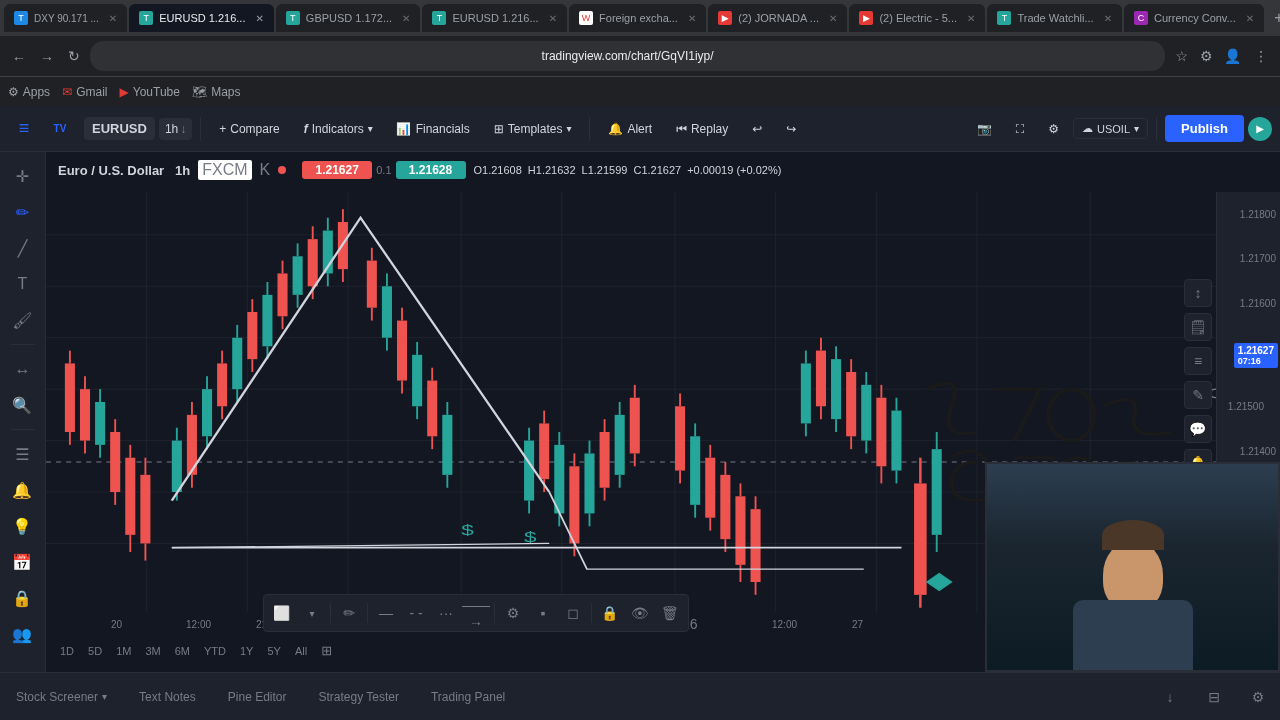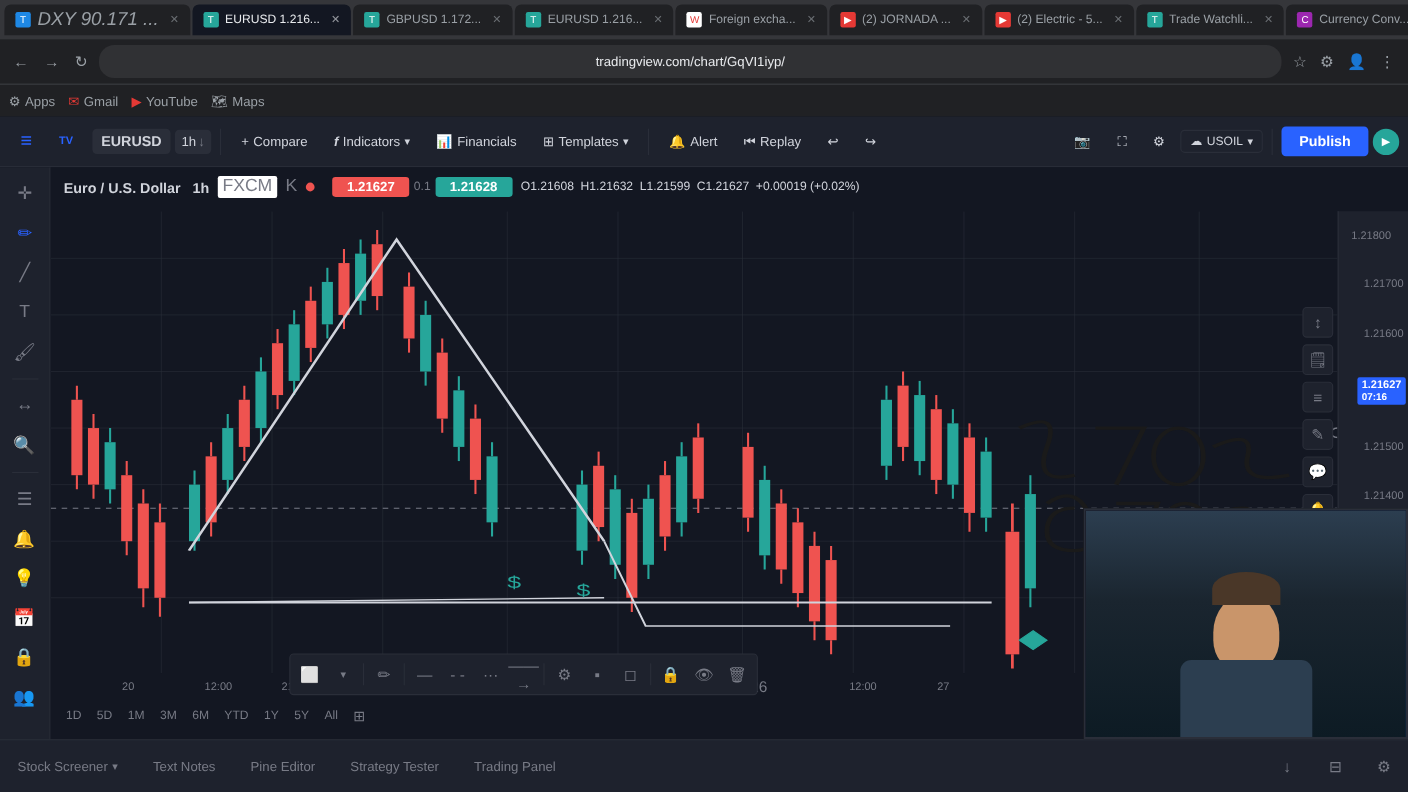--- a/index.html
+++ b/index.html
@@ -89,21 +89,21 @@
   </style>
 </head>
 <body>
 
 <div class="browser-chrome">
 
   <div class="tab-bar">
 
     <div class="tab">
       <span style="width:14px;height:14px;background:#1e88e5;border-radius:2px;display:inline-block;font-size:9px;color:#fff;text-align:center;line-height:14px;">T</span>
-      <span style="max-width:120px;overflow:hidden;white-space:nowrap;text-overflow:ellipsis;font-size:17px;font-style:italic;">DXY 90.171 ...</span>
+      <span style="max-width:120px;overflow:hidden;white-space:nowrap;text-overflow:ellipsis;font-size:10px;">DXY 90.171 ...</span>
       <span class="tab-close">✕</span>
     </div>
     <div class="tab active">
       <span style="width:14px;height:14px;background:#26a69a;border-radius:2px;display:inline-block;font-size:9px;color:#fff;text-align:center;line-height:14px;">T</span>
       <span style="max-width:120px;overflow:hidden;white-space:nowrap;text-overflow:ellipsis;font-size:11px;">EURUSD 1.216...</span>
       <span class="tab-close">✕</span>
     </div>
     <div class="tab">
       <span style="width:14px;height:14px;background:#26a69a;border-radius:2px;display:inline-block;font-size:9px;color:#fff;text-align:center;line-height:14px;">T</span>
       <span style="max-width:120px;overflow:hidden;white-space:nowrap;text-overflow:ellipsis;font-size:11px;">GBPUSD 1.172...</span>
@@ -301,31 +301,31 @@
         <div class="ch-price-info">
           <span>O1.21608</span>
           <span>H1.21632</span>
           <span>L1.21599</span>
           <span>C1.21627</span>
           <span class="ch-change">+0.00019 (+0.02%)</span>
         </div>
       </div>
 
       <div style="position:absolute; top:40px; right:0; width:64px; bottom:60px; background:#1e222d; border-left:1px solid #2a2e39; display:flex; flex-direction:column; justify-content:space-around; z-index:5;">
-        <span style="font-size:10px; color:#787b86; text-align:center; padding-right:4px;">1.21800</span>
+        <span style="font-size:10px; color:#787b86; text-align:right; padding-right:4px;">1.21800</span>
         <span style="font-size:10px; color:#787b86; text-align:right; padding-right:4px;">1.21700</span>
         <span style="font-size:10px; color:#787b86; text-align:right; padding-right:4px;">1.21600</span>
 
         <div style="position:relative; display:flex; justify-content:flex-end; padding-right:2px;">
           <div style="background:#2962ff; color:#fff; padding:2px 4px; border-radius:2px; font-size:10px; font-weight:600;">
             <div>1.21627</div>
             <div style="font-size:9px;">07:16</div>
           </div>
         </div>
-        <span style="font-size:10px; color:#787b86; text-align:right; padding-right:4px;">1.21500</span>
+        <span style="font-size:10px; color:#787b86; text-align:right; padding-right:16px;">1.21500</span>
         <span style="font-size:10px; color:#787b86; text-align:right; padding-right:4px;">1.21400</span>
         <span style="font-size:10px; color:#787b86; text-align:right; padding-right:4px;">1.21300</span>
 
         <div style="position:relative; display:flex; justify-content:flex-end; padding-right:2px;">
           <div style="background:#ef5350; color:#fff; padding:2px 4px; border-radius:2px; font-size:10px; font-weight:600;">1.21213</div>
         </div>
         <span style="font-size:10px; color:#787b86; text-align:right; padding-right:4px;">1.21100</span>
       </div>
 
       <div style="position:absolute; right:68px; top:50%; transform:translateY(-50%); display:flex; flex-direction:column; gap:6px; z-index:5;">

